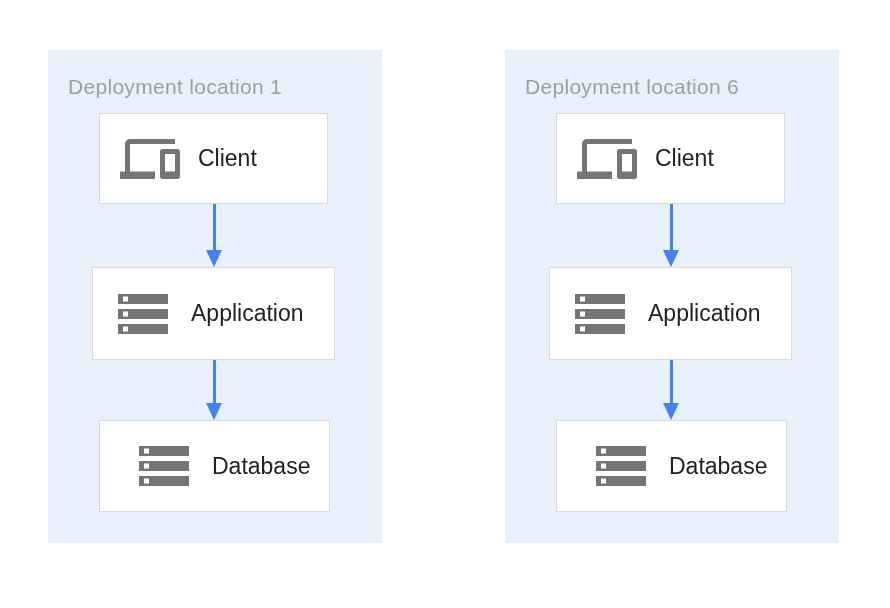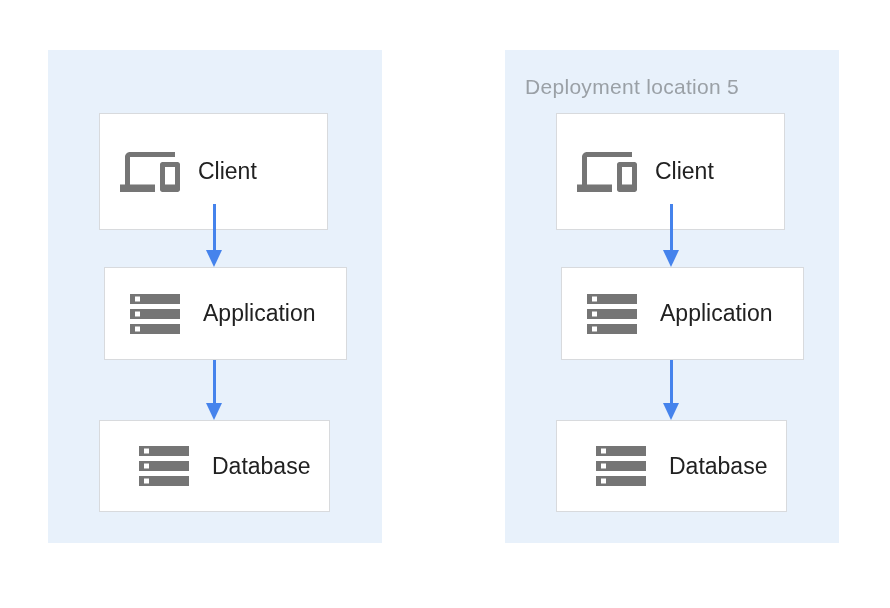--- a/index.html
+++ b/index.html
@@ -39,22 +39,22 @@
   .node {
     position: absolute;
     box-sizing: border-box;
     display: flex;
     align-items: center;
     padding-left: 20px;
     gap: 18px;
     background: var(--node-background, #FFFFFF);
     border: 1px solid var(--node-border, #D8DADD);
   }
-  .node-client { left: 51px; top: 63px;  width: 229px; height: 117px; }
-  .node-app    { left: 56px; top: 217px; width: 243px; height: 93px; }
+  .node-client { left: 51px; top: 63px;  width: 229px; height: 91px; }
+  .node-app    { left: 44px; top: 217px; width: 243px; height: 93px; }
   .node-db     { left: 51px; top: 370px; width: 231px; height: 92px; padding-left: 34px; }
   .icon {
     width: 60px;
     height: 60px;
     flex: 0 0 auto;
     color: var(--icon, #757575);
   }
   .icon svg {
     width: 100%;
     height: 100%;
@@ -88,20 +88,21 @@
     border-right: 8px solid transparent;
     border-top: 17px solid var(--arrow, #4583EC);
   }
 </style>
 </head>
 <body>
 
 <div class="canvas">
 
   <section class="panel panel-1">
+    <h2 class="panel-title">Deployment location 1</h2>
 
     <div class="node node-client">
       <span class="icon">
         <svg viewBox="0 0 24 24" aria-hidden="true">
             <path d="M4 6h18V4H4c-1.1 0-2 .9-2 2v11H0v3h14v-3H4V6zm19 2h-6c-.55 0-1 .45-1 1v10c0 .55.45 1 1 1h6c.55 0 1-.45 1-1V9c0-.55-.45-1-1-1zm-1 9h-4v-7h4v7z"></path>
           </svg>
       </span>
       <span class="node-label">Client</span>
     </div>
 
@@ -128,21 +129,21 @@
       <span class="icon">
         <svg viewBox="0 0 24 24" aria-hidden="true">
             <path d="M2 20h20v-4H2v4zm2-3h2v2H4v-2zM2 4v4h20V4H2zm4 3H4V5h2v2zm-4 7h20v-4H2v4zm2-3h2v2H4v-2z"></path>
           </svg>
       </span>
       <span class="node-label">Database</span>
     </div>
   </section>
 
   <section class="panel panel-2">
-    <h2 class="panel-title">Deployment location 5</h2>
+    <h2 class="panel-title">Deployment location 6</h2>
 
     <div class="node node-client">
       <span class="icon">
         <svg viewBox="0 0 24 24" aria-hidden="true">
             <path d="M4 6h18V4H4c-1.1 0-2 .9-2 2v11H0v3h14v-3H4V6zm19 2h-6c-.55 0-1 .45-1 1v10c0 .55.45 1 1 1h6c.55 0 1-.45 1-1V9c0-.55-.45-1-1-1zm-1 9h-4v-7h4v7z"></path>
           </svg>
       </span>
       <span class="node-label">Client</span>
     </div>
 

